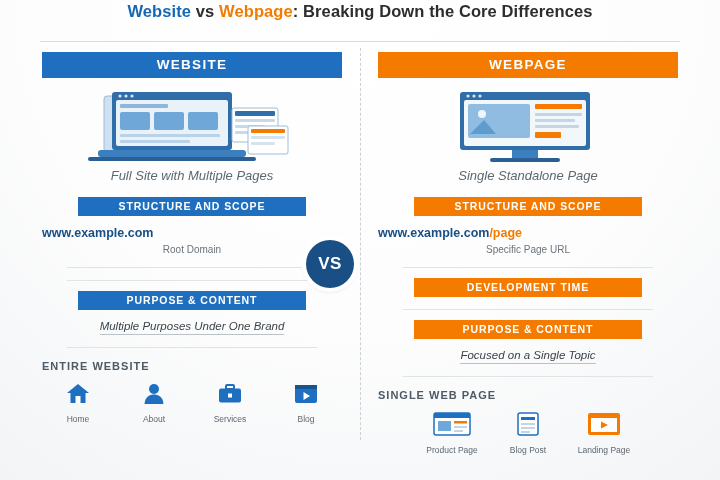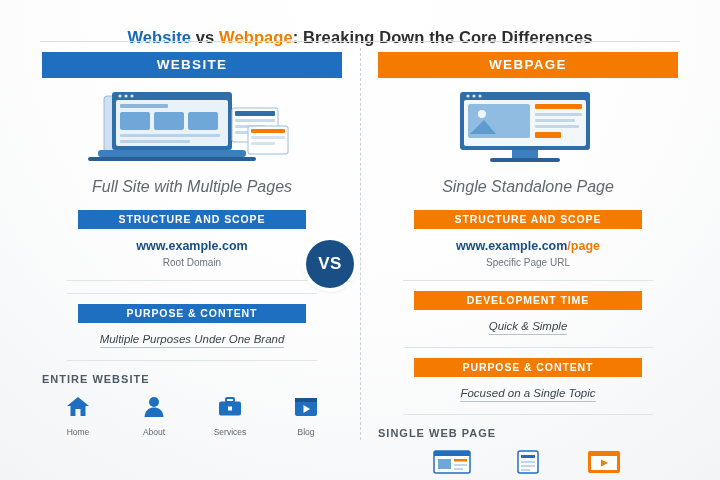--- a/index.html
+++ b/index.html
@@ -10,21 +10,21 @@
     overflow:hidden;
     position:relative;
   }
   #page{
     position:absolute;inset:0;
     background:
       radial-gradient(circle at 50% 0%, #ffffff 0%, #fdfdfd 55%, #f2f4f6 100%);
   }
   
   .title{
-    position:absolute;top:28px;left:0;width:720px;
+    position:absolute;top:2px;left:0;width:720px;
     text-align:center;
     font-size:16.5px;font-weight:bold;
     color:#2d2d2d;
     letter-spacing:.1px;
     white-space:nowrap;
   }
   .title .b{color:#1668b3;}
   .title .o{color:#f07c00;}
   .title-rule{
     position:absolute;top:41px;left:40px;width:640px;height:1px;
@@ -41,33 +41,33 @@
   
   .hdr{
     height:26px;line-height:26px;text-align:center;
     color:#fff;font-weight:bold;font-size:13.5px;letter-spacing:1.3px;
   }
   .hdr-blue{background:#1f6fc0;}
   .hdr-orange{background:#f47a00;}
   
   .illus{height:78px;position:relative;margin-top:12px;}
   .caption{
-    text-align:center;font-size:16px;color:#5d6870;margin-top:10px;
+    text-align:center;font-size:13px;color:#5d6870;
     font-style:italic;
   }
   
   .pill{
     margin:0 auto;height:19px;line-height:19px;text-align:center;
     color:#fff;font-weight:bold;font-size:10.5px;letter-spacing:.9px;
     width:228px;
   }
   .pill-blue{background:#1f6fc0;}
   .pill-orange{background:#f47a00;}
   .val{
-    text-align:center;font-size:12.5px;font-weight:bold;color:#1a4f86;
+    font-size:12.5px;font-weight:bold;color:#1a4f86;
     margin-top:10px;
   }
   .val .orange{color:#f47a00;}
   .sub{
     text-align:center;font-size:10px;color:#6a747c;margin-top:4px;
   }
   .val-italic{
     text-align:center;font-size:11.5px;font-style:italic;color:#3a444c;
     margin-top:10px;
     position:relative;display:block;
@@ -228,23 +228,20 @@
       <div class="pill pill-orange">STRUCTURE AND SCOPE</div>
       <div class="val">
         <span>www.example.com</span><span class="orange">/page</span>
       </div>
       <div class="sub">Specific Page URL</div>
     </div>
     <div class="hr"></div>
 
     <div style="margin-top:10px;">
       <div class="pill pill-orange">DEVELOPMENT TIME</div>
-      <div class="val-italic">
-        <span class="val-underline">Quick &amp; Simple</span>
-      </div>
     </div>
     <div class="hr"></div>
 
     <div style="margin-top:10px;">
       <div class="pill pill-orange">PURPOSE &amp; CONTENT</div>
       <div class="val-italic">
         <span class="val-underline">Focused on a Single Topic</span>
       </div>
     </div>
     <div class="hr"></div>

